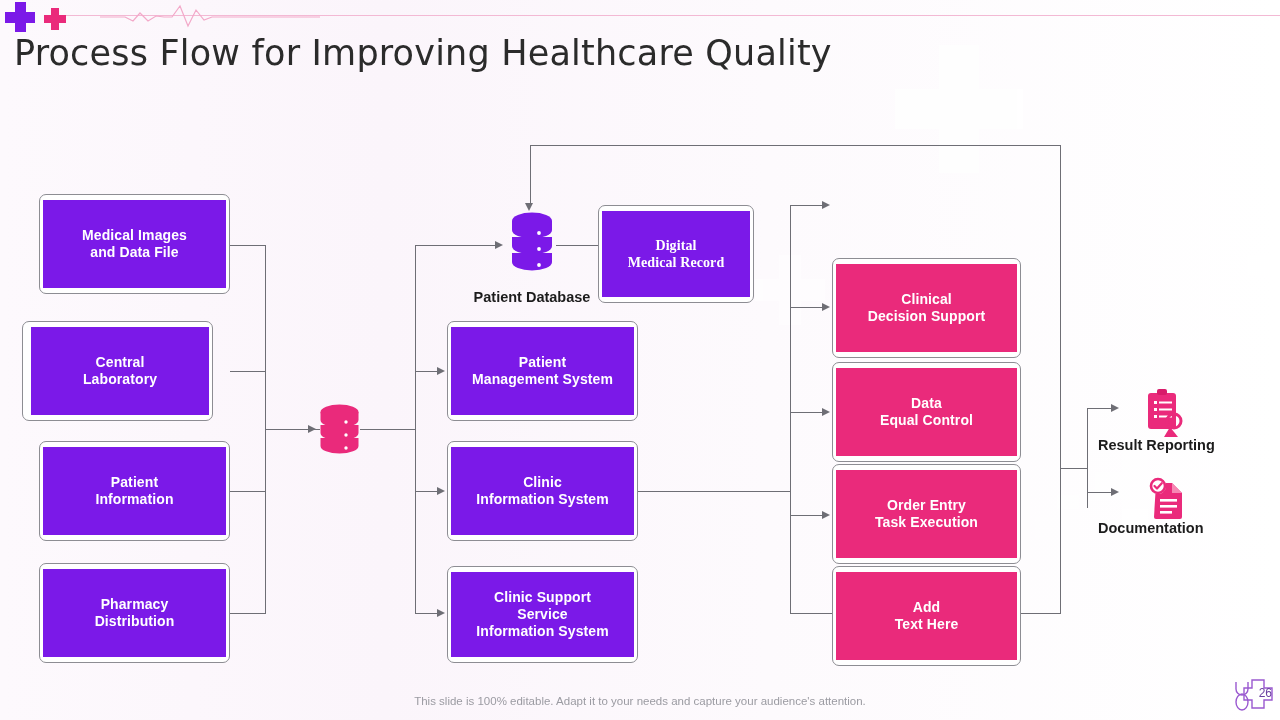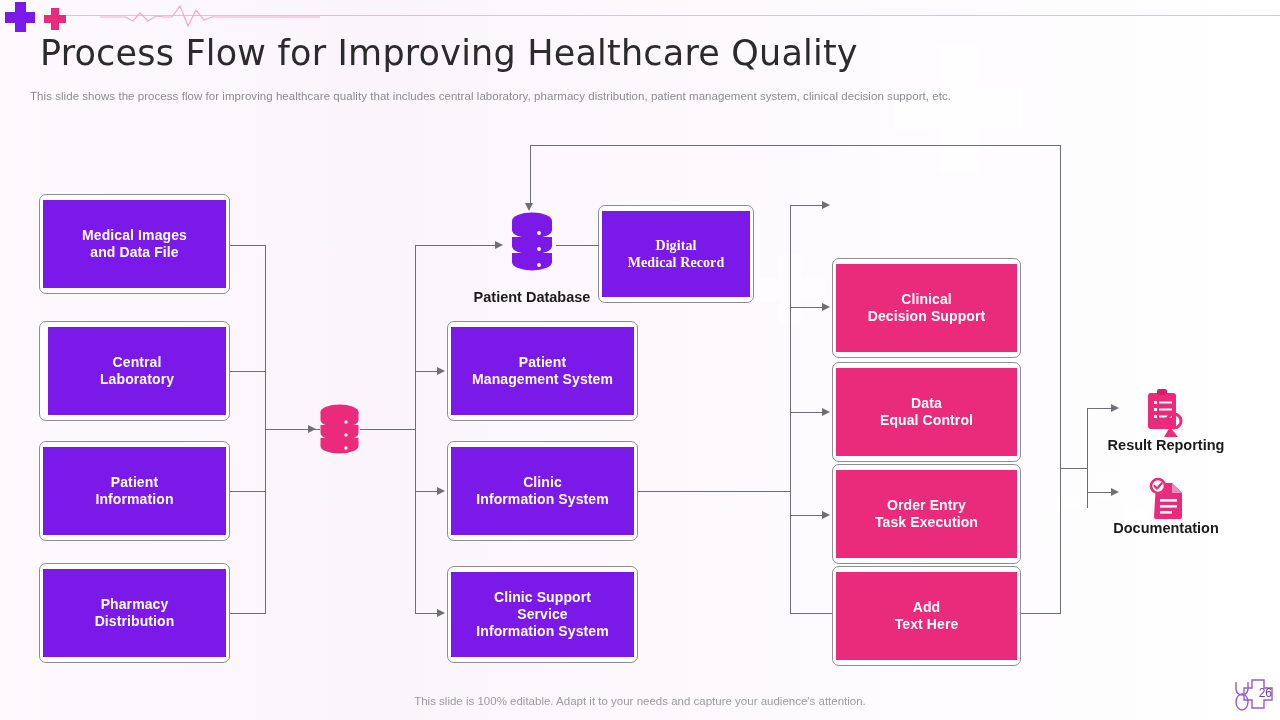--- a/index.html
+++ b/index.html
@@ -18,21 +18,21 @@
   
   .hdr-line{position:absolute;left:60px;top:15px;width:1220px;height:1px;background:#f3b9d4;}
   .ecg{position:absolute;left:100px;top:4px;}
 
   .plus-pur{position:absolute;left:5px;top:2px;width:30px;height:30px;}
   .plus-pur i{position:absolute;background:#7b19e8;}
   .plus-pnk{position:absolute;left:44px;top:8px;width:22px;height:22px;}
   .plus-pnk i{position:absolute;background:#ea2a7b;}
 
   
-  .title{position:absolute;left:40px;top:33px;font-size:35px;color:#2b2b2b;
+  .title{position:absolute;left:14px;top:33px;font-size:35px;color:#2b2b2b;
     font-weight:400;letter-spacing:.2px;white-space:nowrap;font-family:"DejaVu Sans",sans-serif;}
   .subtitle{position:absolute;left:30px;top:90px;font-size:11.5px;color:#8c8c92;
     white-space:nowrap;letter-spacing:.05px;}
   .footer{position:absolute;left:0;top:695px;width:1280px;text-align:center;
     font-size:11.5px;color:#9b9ba2;}
 
   
   .node{position:absolute;box-sizing:border-box;border:1px solid #8d8d93;
     border-radius:7px;background:#ffffff;display:flex;align-items:center;
     justify-content:center;padding:5px 3px;}
@@ -51,21 +51,21 @@
   .arw.d{border-width:8px 4.5px 0 4.5px;border-color:#6e6e75 transparent transparent transparent;}
 
   
   .db{position:absolute;}
   .db-label{position:absolute;text-align:center;font-weight:bold;font-size:14.5px;
     color:#1c1c1c;white-space:nowrap;}
 
   
   .ric{position:absolute;}
   .ric-label{position:absolute;font-weight:bold;font-size:14.5px;color:#1c1c1c;
-    white-space:nowrap;text-align:center;}
+    white-space:nowrap;text-align:left;}
 
   .pagenum{position:absolute;right:8px;bottom:20px;font-size:12px;color:#6a3fa0;}
 </style>
 </head>
 <body>
 
 <div class="slide">
 
   <div class="cross" style="left:895px;top:45px;width:128px;height:128px;">
     <i style="left:44px;top:0;width:40px;height:128px;"></i>
@@ -103,21 +103,20 @@
   <div class="plus-pur">
     <i style="left:10px;top:0;width:11px;height:30px;"></i>
       <i style="left:0;top:10px;width:30px;height:11px;"></i>
   </div>
   <div class="plus-pnk">
     <i style="left:7px;top:0;width:8px;height:22px;"></i>
       <i style="left:0;top:7px;width:22px;height:8px;"></i>
   </div>
 
   <div class="title">Process Flow for Improving Healthcare Quality</div>
-  <div class="subtitle">This slide shows the process flow for improving healthcare quality that includes central laboratory, pharmacy distribution, patient management system, clinical decision support, etc.</div>
 
   <div class="ln lnh" style="left:230px;top:245px;width:36px;"></div>
   <div class="ln lnh" style="left:230px;top:371px;width:36px;"></div>
   <div class="ln lnh" style="left:230px;top:491px;width:36px;"></div>
   <div class="ln lnh" style="left:230px;top:613px;width:36px;"></div>
   <div class="ln lnv" style="left:265px;top:245px;height:369px;"></div>
   <div class="ln lnh" style="left:265px;top:429px;width:55px;"></div>
   <div class="arw r" style="left:308px;top:425px;"></div>
 
   <div class="ln lnh" style="left:360px;top:429px;width:56px;"></div>
@@ -157,21 +156,21 @@
   <div class="arw r" style="left:1111px;top:404px;"></div>
   <div class="ln lnh" style="left:1087px;top:492px;width:28px;"></div>
   <div class="arw r" style="left:1111px;top:488px;"></div>
 
   <div class="node purple" style="left:39px;top:194px;width:191px;height:100px;">
     <div class="fill">
       <span><span>Medical Images</span><br>
       <span>and Data File</span></span>
     </div>
   </div>
-  <div class="node purple" style="left:39px;top:321px;width:191px;height:100px;padding-left:8px;">
+  <div class="node purple" style="left:22px;top:321px;width:191px;height:100px;padding-left:8px;">
     <div class="fill">
       <span><span>Central</span><br>
       <span>Laboratory</span></span>
     </div>
   </div>
   <div class="node purple" style="left:39px;top:441px;width:191px;height:100px;">
     <div class="fill">
       <span><span>Patient</span><br>
       <span>Information</span></span>
     </div>

